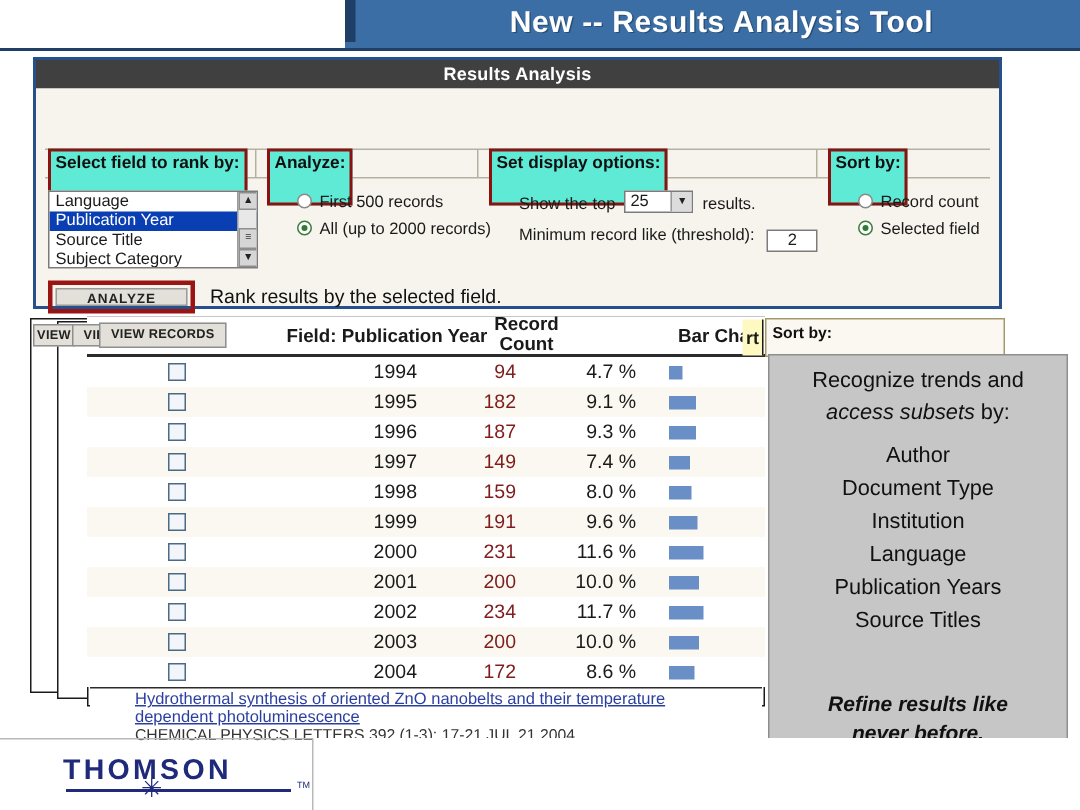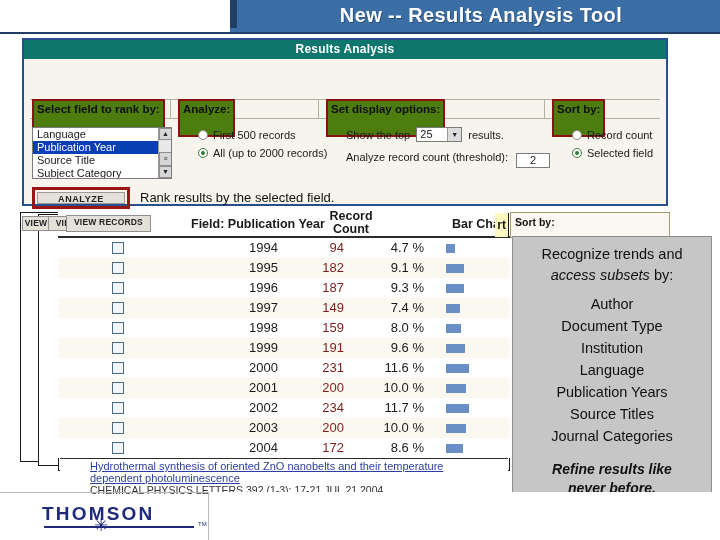--- a/index.html
+++ b/index.html
@@ -60,21 +60,21 @@
     left: 22px; top: 38px;
     width: 646px; height: 168px;
     background: #f6f4ec;
     border: 2px solid #26508c;
     box-sizing: border-box;
   }
   #ra-titlebar {
     position: absolute;
     left: 0; top: 0;
     width: 100%; height: 19px;
-    background: #0f766e;
+    background: #404040;
     color: #ffffff;
     font-size: 12px;
     font-weight: bold;
     text-align: center;
     line-height: 19px;
     letter-spacing: .2px;
   }
   #ra-body {
     position: absolute;
     left: 0; top: 19px;
@@ -95,21 +95,21 @@
     line-height: 17px;
     font-size: 11.5px;
     font-weight: bold;
     color: #101010;
     white-space: nowrap;
     padding: 0 3px;
     box-sizing: border-box;
   }
   .colhead.boxed {
     border: 2px solid #8c1212;
-    background: #4d7c0f;
+    background: #5eead4;
     top: -1px;
     height: 38px;
     line-height: 16px;
   }
   #ch-select   { left: 2px; }
   #ch-analyze  { left: 148px; }
   #ch-display  { left: 296px; }
   #ch-sort     { left: 522px; }
   .col-divider {
     position: absolute;
@@ -580,21 +580,21 @@
 
     <div id="disp-line1">
       <span>Show the top</span>
       <span id="top-select">
         <span id="top-select-value">25</span>
         <span id="top-select-arrow">▼</span>
       </span>
       <span>results.</span>
     </div>
     <div id="disp-line2">
-      <span>Analyze record count (threshold):</span>
+      <span>Minimum record like (threshold):</span>
       <span id="thresh-input">2</span>
     </div>
 
     <div class="radio-row" id="rad-rec">
       <span class="radio"></span><span>Record count</span>
     </div>
     <div class="radio-row" id="rad-sel">
       <span class="radio on"></span><span>Selected field</span>
     </div>
 
@@ -717,21 +717,20 @@
     <span>Recognize trends and</span><br>
     <span class="ital">access subsets</span><span> by:</span>
   </div>
   <div id="callout-list">
       <div>Author</div>
       <div>Document Type</div>
       <div>Institution</div>
       <div>Language</div>
       <div>Publication Years</div>
       <div>Source Titles</div>
-      <div>Journal Categories</div>
     </div>
   <div id="callout-foot">
     <span>Refine results like</span><br>
     <span>never before.</span>
   </div>
 </div>
 
 <div id="footer-rule"></div>
 <div id="footer-box"></div>
 <div id="logo">

